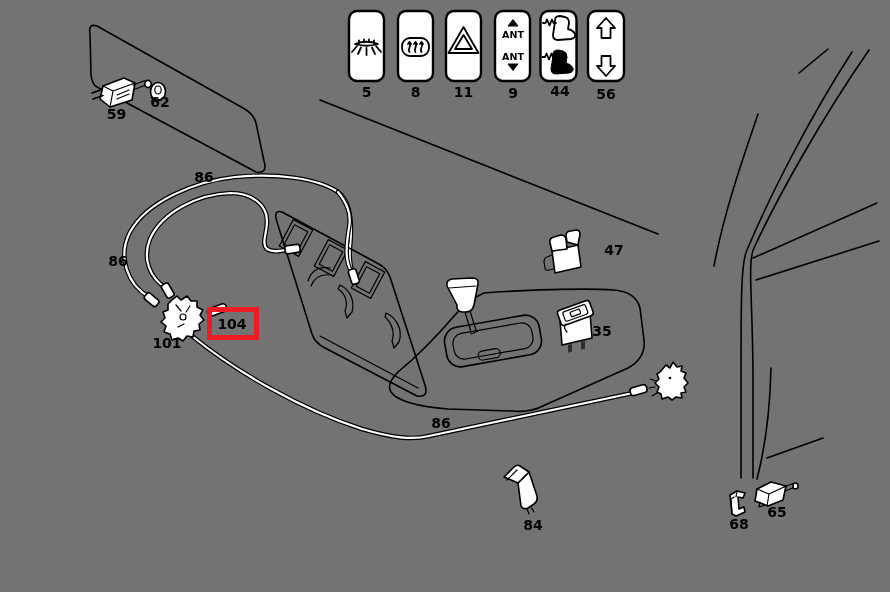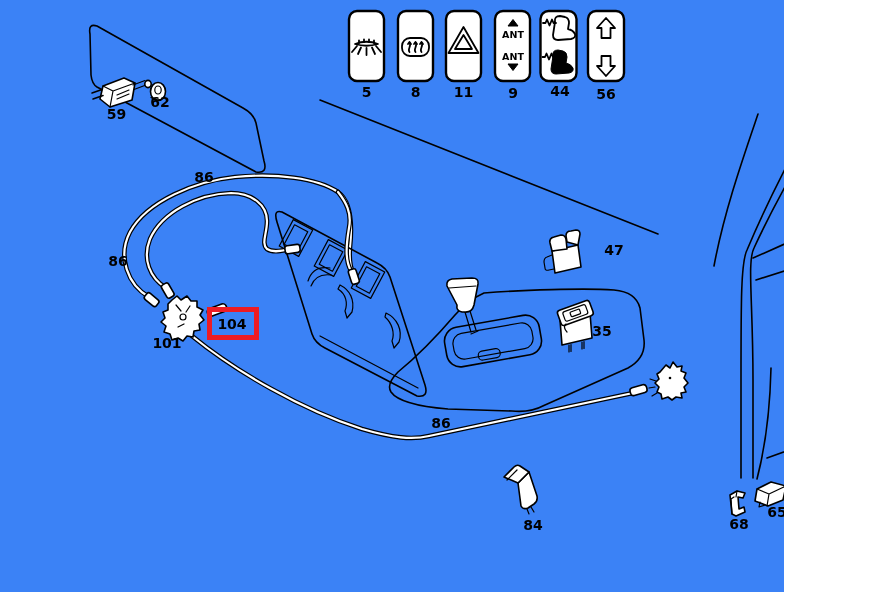--- a/index.html
+++ b/index.html
@@ -1,16 +1,16 @@
 <!DOCTYPE html>
 <html><head>
 <meta charset="utf-8">
 <style>
   html,body{margin:0;padding:0;background:#ffffff;}
-  .stage{position:relative;width:784px;height:592px;background:#3b82f6;overflow:hidden;
+  .stage{position:relative;width:890px;height:592px;background:#737373;overflow:hidden;
          font-family:"DejaVu Sans",sans-serif;}
   svg{display:block;}
   .ln{fill:none;stroke:#000;stroke-width:1.6;stroke-linecap:round;stroke-linejoin:round;}
   .ln-thin{fill:none;stroke:#000;stroke-width:1.2;stroke-linecap:round;stroke-linejoin:round;}
   .btn{fill:#fff;stroke:#000;stroke-width:2.4;}
   .icn{fill:none;stroke:#000;stroke-width:1.8;stroke-linecap:round;stroke-linejoin:round;}
   .icn-fill{fill:#000;stroke:#000;stroke-width:1;}
   .tube-under{fill:none;stroke:#000;stroke-width:4.6;stroke-linecap:round;}
   .tube-over{fill:none;stroke:#fff;stroke-width:2.2;stroke-linecap:round;}
   .wht{fill:#fff;stroke:#000;stroke-width:1.6;stroke-linejoin:round;}

